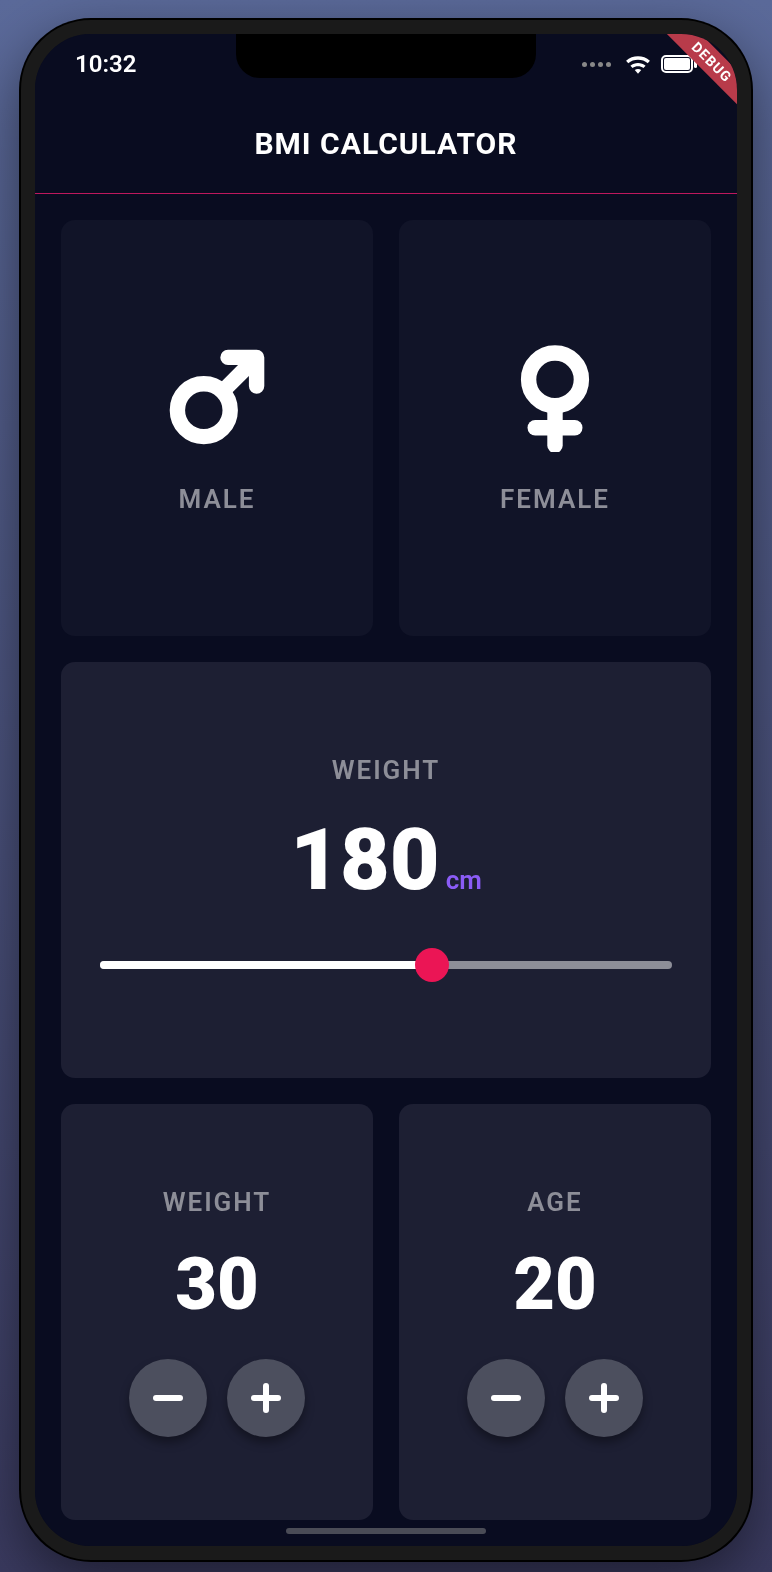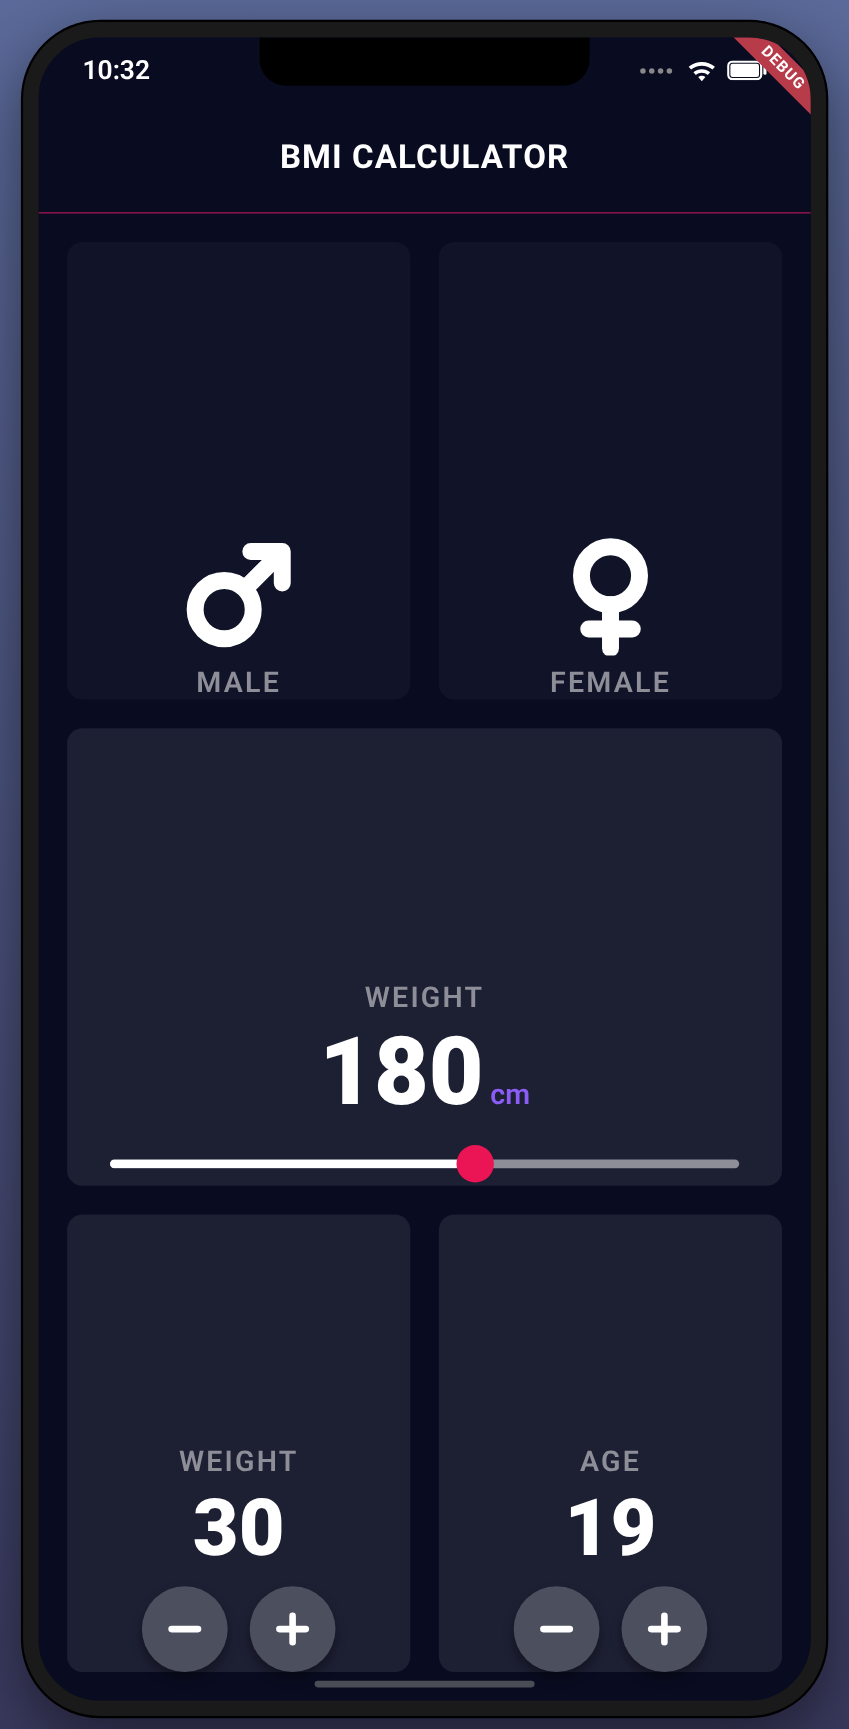--- a/index.html
+++ b/index.html
@@ -100,22 +100,22 @@
     gap: 26px;
     flex: 1;
   }
   .card {
     flex: 1;
     background: #1d1f33;
     border-radius: 14px;
     display: flex;
     flex-direction: column;
     align-items: center;
-    justify-content: flex-end;
-    gap: 10px;
+    justify-content: center;
+    gap: 32px;
   }
   .card.dim {
     background: #111428;
   }
   .card-label {
     color: #8d8e98;
     font-size: 26px;
     font-weight: 600;
     letter-spacing: 2px;
   }
@@ -295,21 +295,21 @@
                 <svg width="36" height="36" viewBox="0 0 24 24">
                     <line x1="4" y1="12" x2="20" y2="12" stroke="#fff" stroke-width="4" stroke-linecap="round"></line>
                     <line x1="12" y1="4" x2="12" y2="20" stroke="#fff" stroke-width="4" stroke-linecap="round"></line>
                   </svg>
               </span>
             </div>
           </div>
         </div>
         <div class="card">
           <div class="card-label">AGE</div>
-          <div class="big-value">19</div>
+          <div class="big-value">20</div>
           <div class="stepper-row">
             <div class="round-btn">
               <span>
                 <svg width="36" height="36" viewBox="0 0 24 24">
                     <line x1="4" y1="12" x2="20" y2="12" stroke="#fff" stroke-width="4" stroke-linecap="round"></line>
                   </svg>
               </span>
             </div>
             <div class="round-btn">
               <span>

